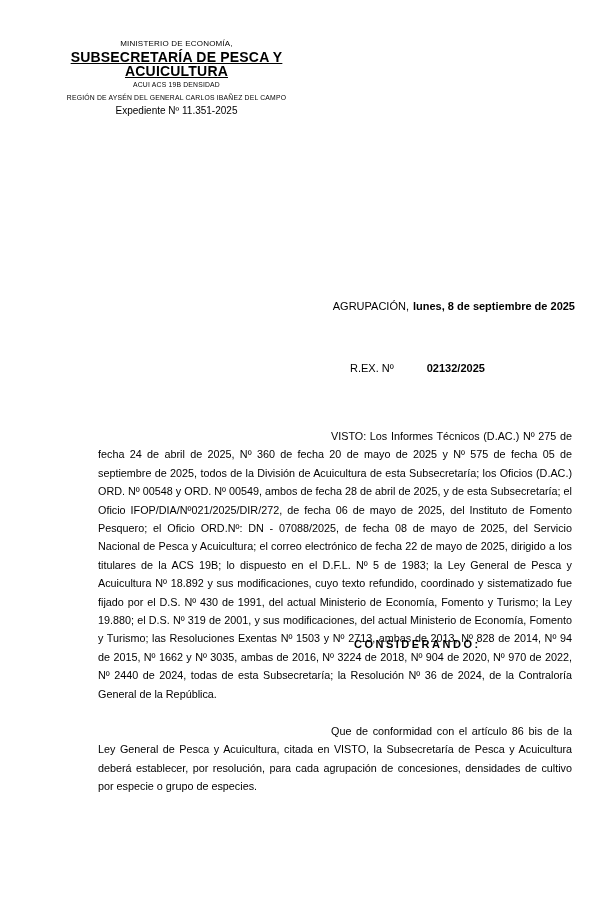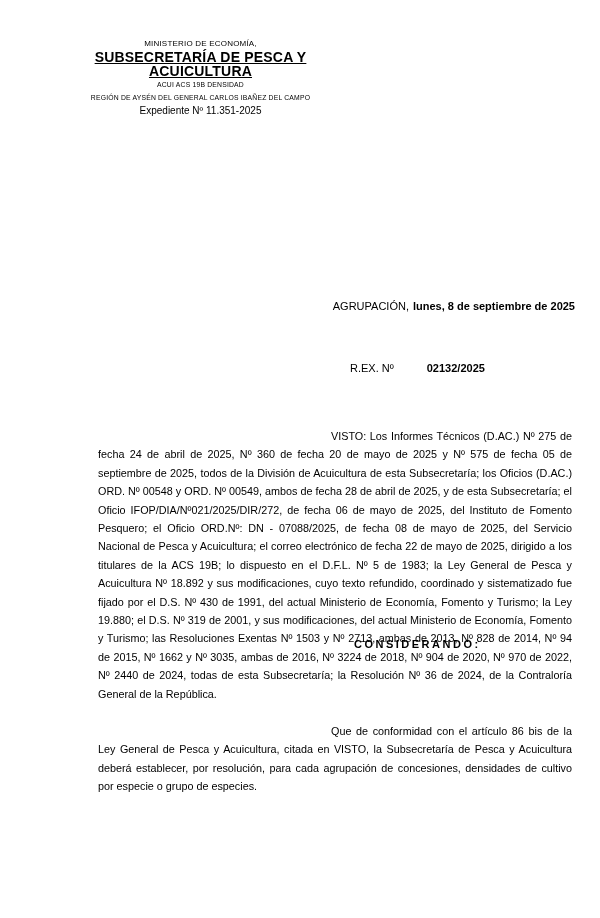--- a/index.html
+++ b/index.html
@@ -15,21 +15,21 @@
     background: #ffffff;
     color: #000000;
     font-family: "Liberation Sans", "DejaVu Sans", sans-serif;
     overflow: hidden;
   }
 
   
   .letterhead {
     position: absolute;
     top: 37px;
-    left: 48px;
+    left: 24px;
     width: 305px;
     text-align: center;
   }
   .lh-ministry {
     font-size: 8px;
     line-height: 13px;
     letter-spacing: 0.2px;
   }
   .lh-subsecretaria {
     font-size: 14px;

